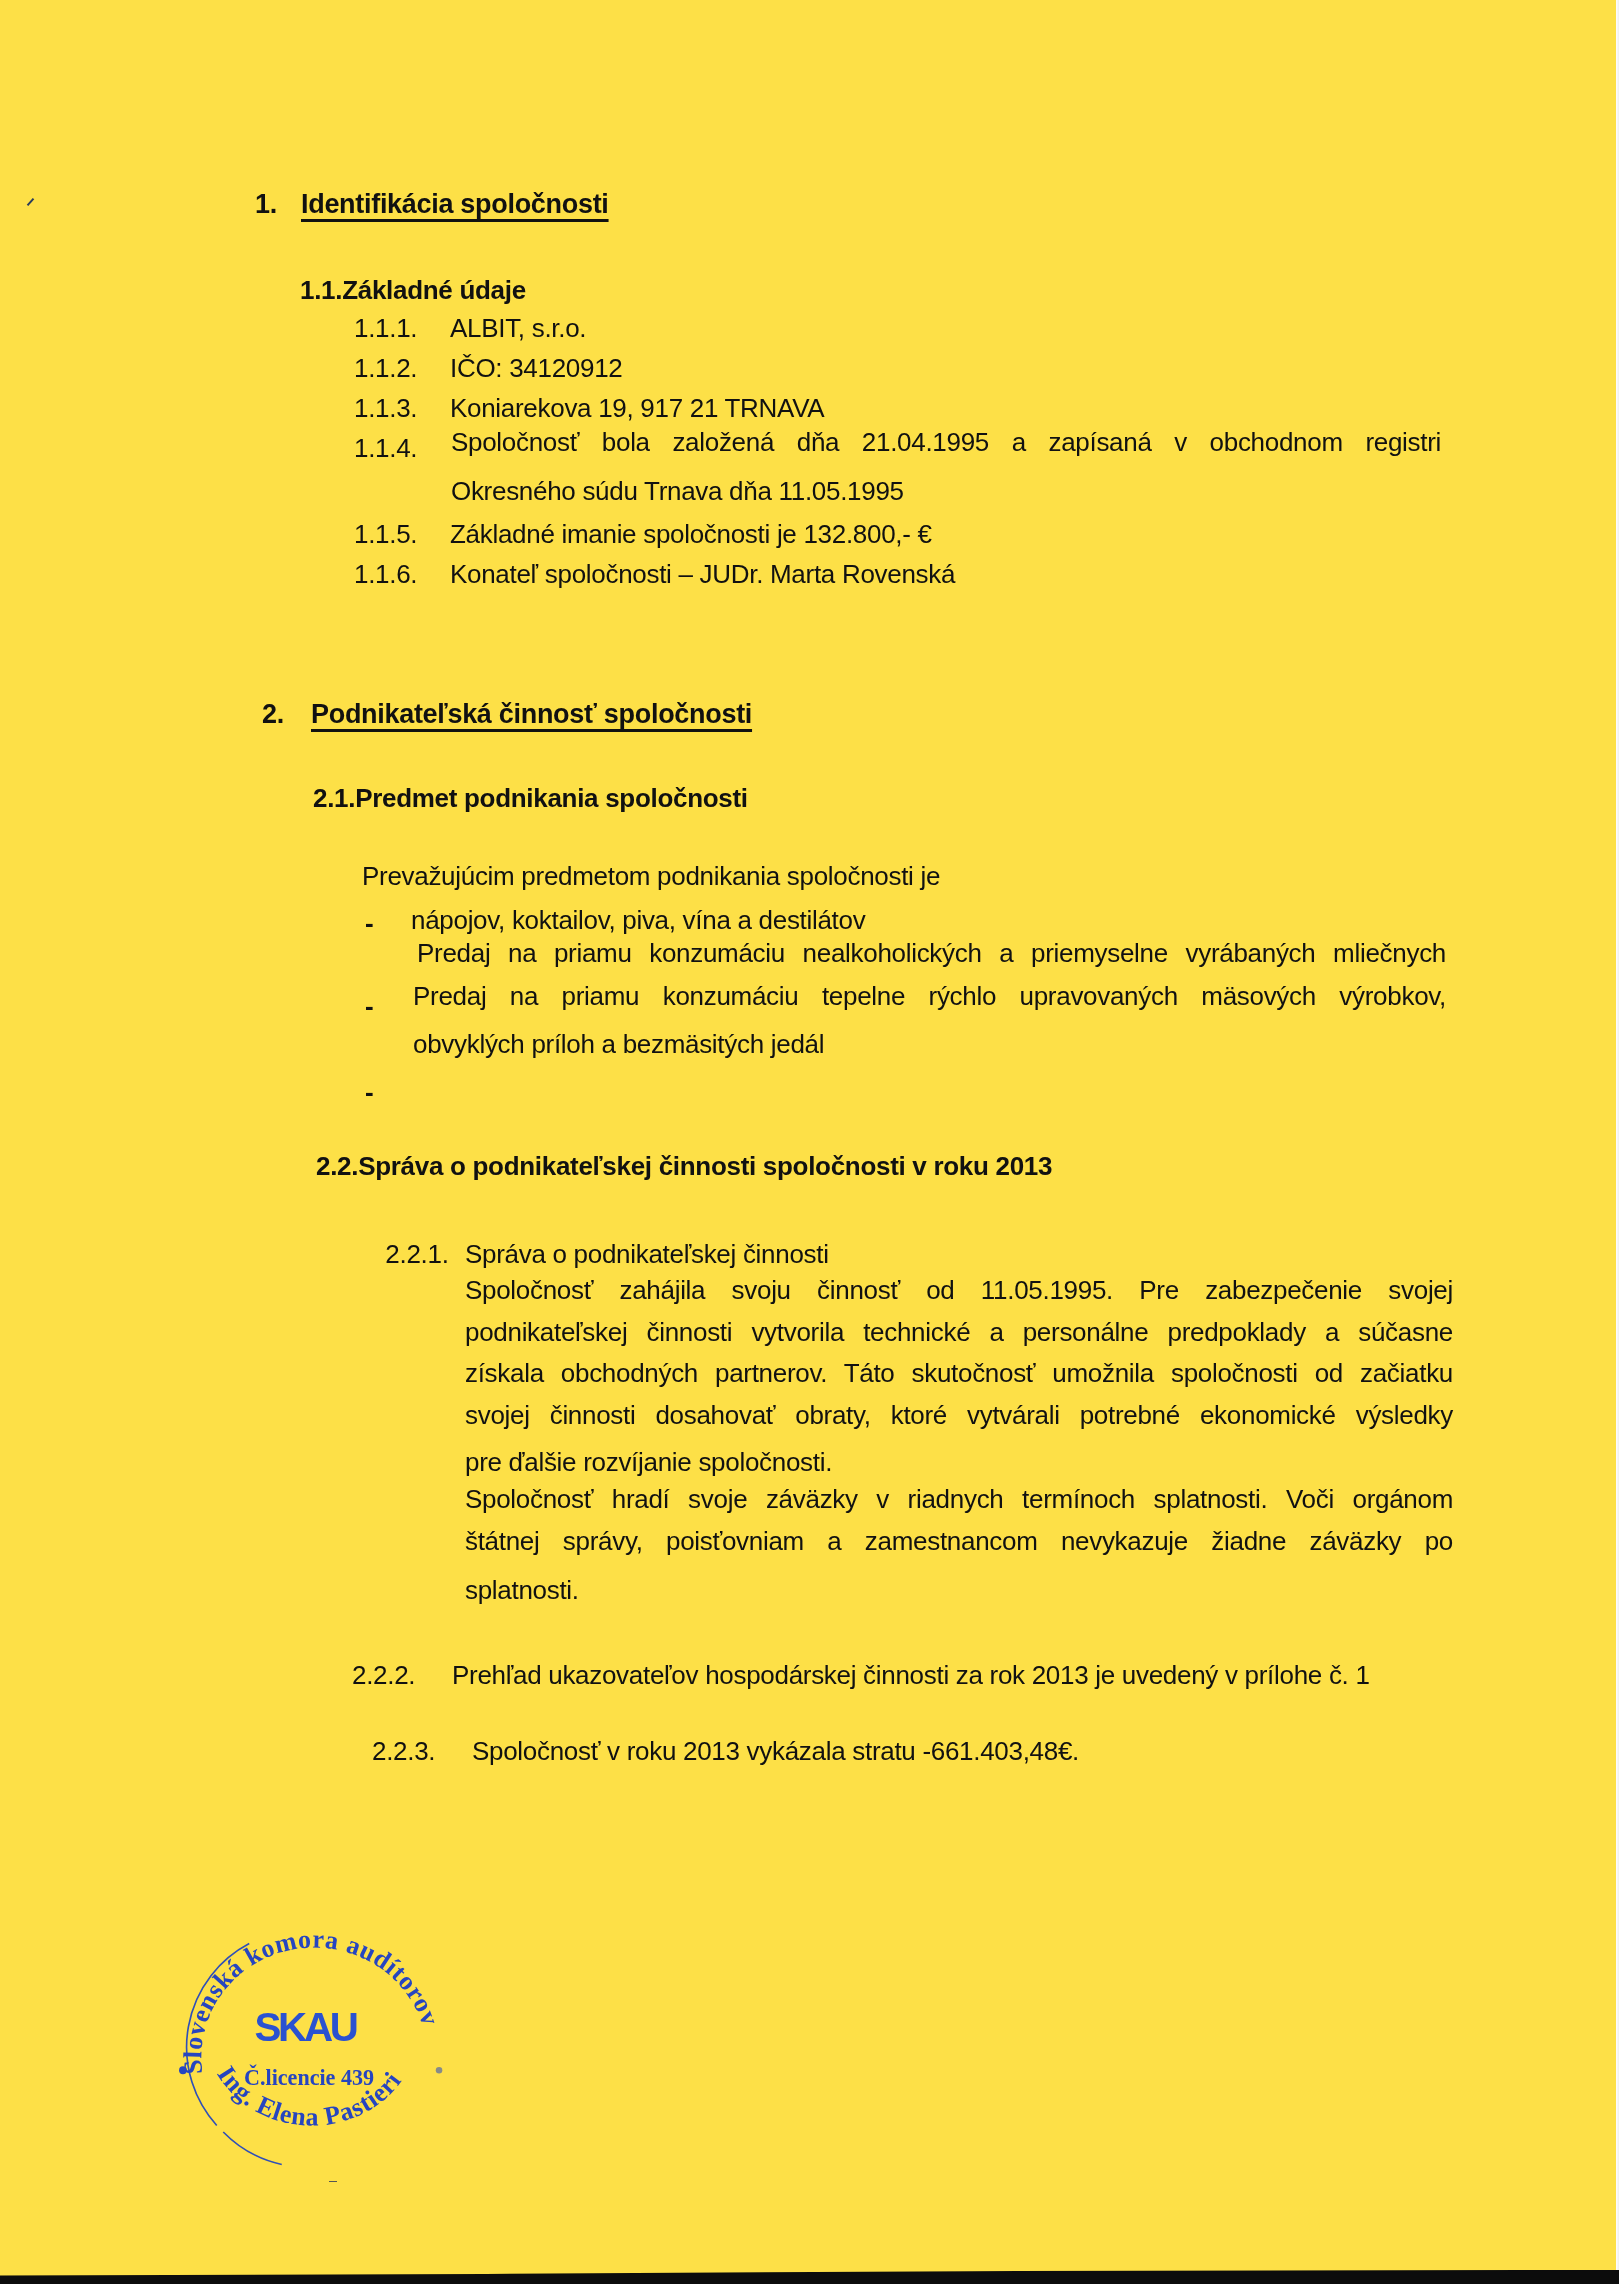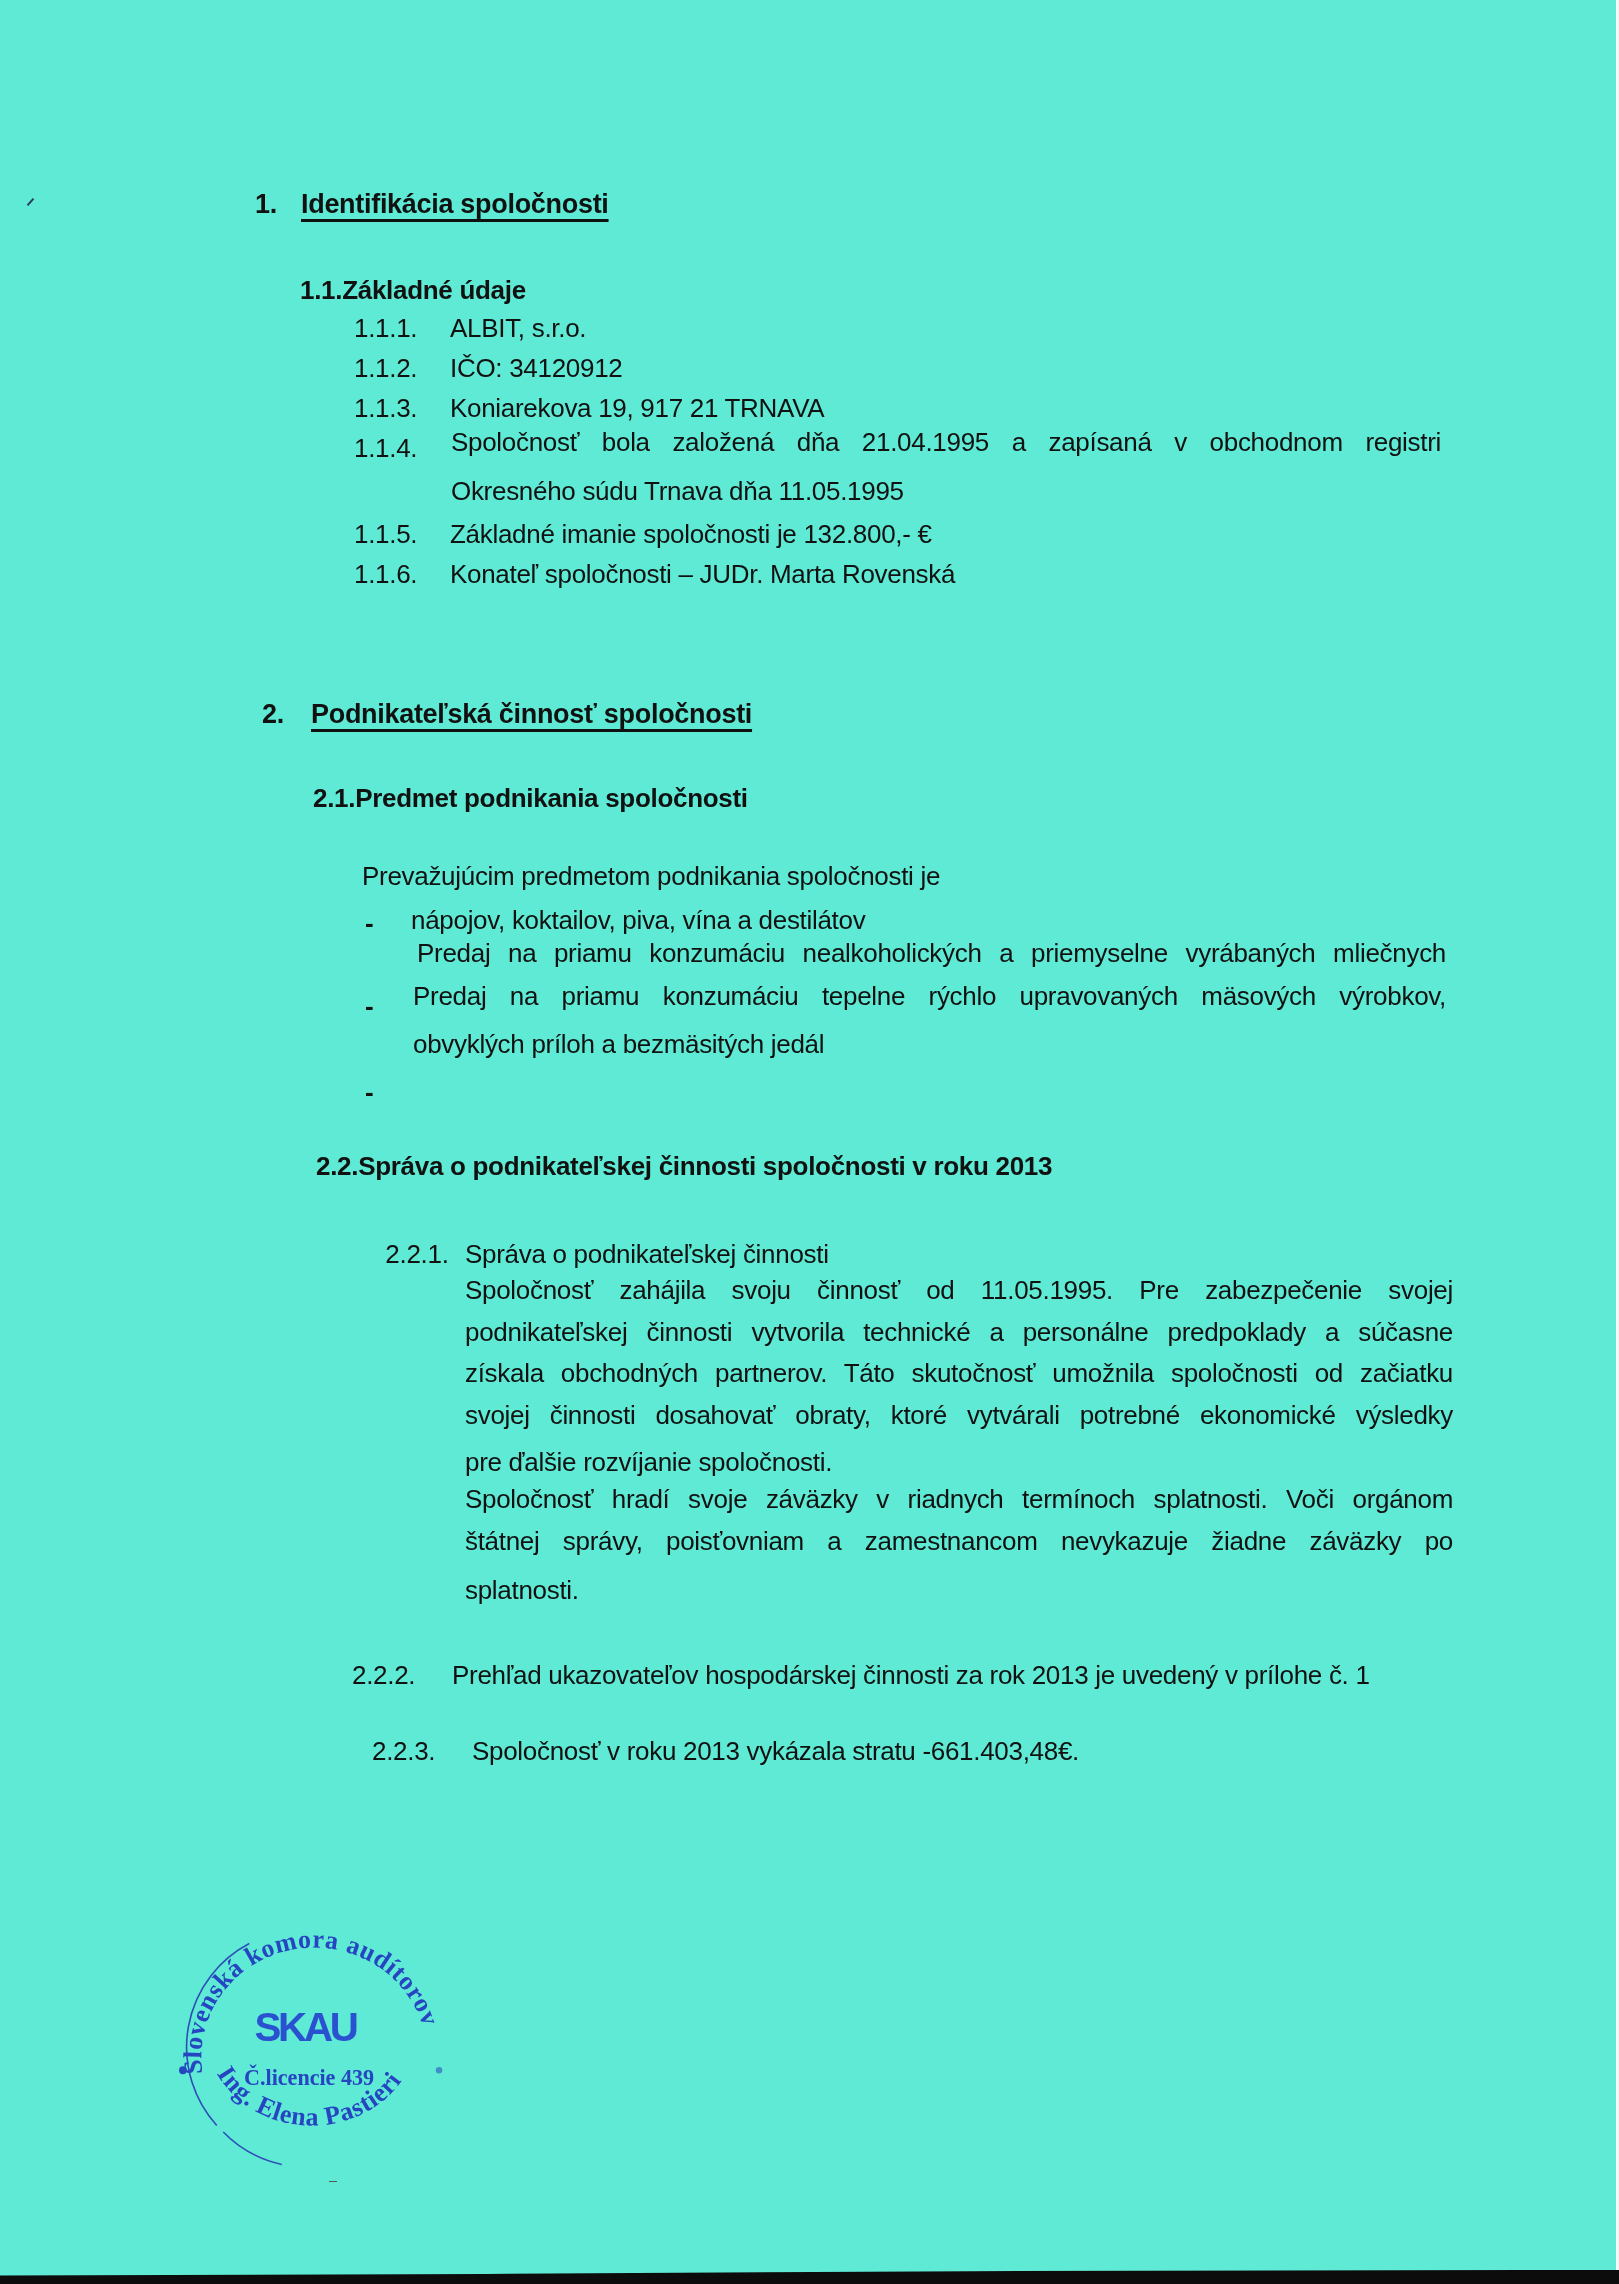--- a/index.html
+++ b/index.html
@@ -13,21 +13,21 @@
     position: relative;
     overflow: hidden;
     font-family: "Liberation Sans", "DejaVu Sans", sans-serif;
     color: #111111;
   }
   .page {
     position: absolute;
     left: 0; top: 0;
     width: 1620px;
     height: 2284px;
-    background: #5eead4;
+    background: #fde047;
   }
   .abs { position: absolute; white-space: nowrap; }
   .txt {
     font-size: 26px;
     line-height: 1;
     letter-spacing: -0.3px;
     transform-origin: left center;
   }
   .h1 {
     font-size: 27px;

